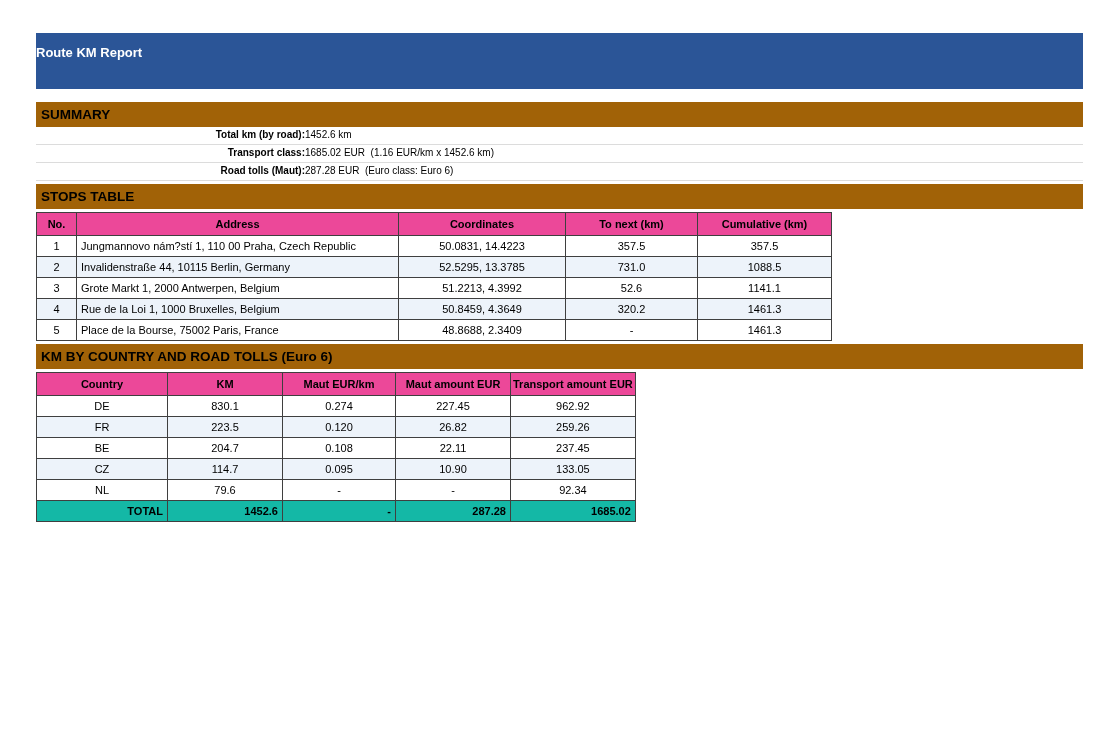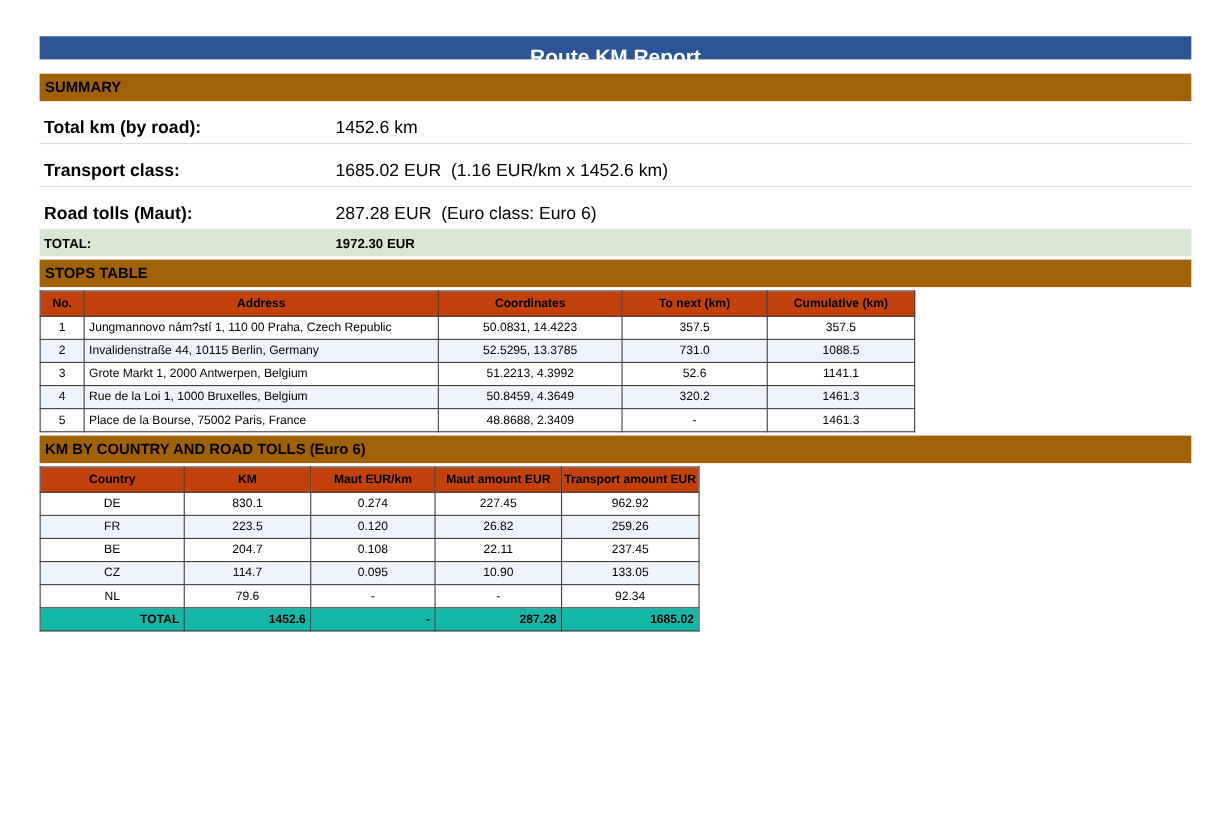--- a/index.html
+++ b/index.html
@@ -11,27 +11,26 @@
     width: 1109px;
     height: 745px;
     overflow: hidden;
     font-family: "Liberation Sans", "DejaVu Sans", sans-serif;
     color: #000000;
   }
   .page {
     padding: 33px 26px 0 36px; 
   }
   .title-bar {
-    height: 21px;
+    height: 56px;
     line-height: 39px;
     background: #2b5597;
     color: #ffffff;
-    font-size: 19px;
-    font-weight: bold;
-    text-align: center;
+    font-size: 13px;
+    font-weight: bold;
   }
   .meta-line {
     margin-top: 6px;
     padding-left: 2px;
     font-size: 11px;
     color: #1a1a1a;
     white-space: pre;
   }
   .section-band {
     margin-top: 13px;
@@ -40,23 +39,24 @@
     font-weight: bold;
     padding: 5px 6px 5px 5px;
     color: #000000;
   }
   .section-band.gap-lg { margin-top: 3px; }
 
   
   .summary-row {
     display: flex;
     align-items: center;
-    padding: 16px 0 4px 4px;
+    padding: 2px 0 4px 4px;
     border-bottom: 1px solid #dcdcdc;
-    font-size: 16px;
+    font-size: 10px;
+    text-align: right;
   }
   .summary-label {
     width: 265px;
     font-weight: bold;
     flex: 0 0 auto;
   }
   .summary-value { white-space: pre; }
   .summary-total {
     display: flex;
     align-items: center;
@@ -76,21 +76,21 @@
   }
   table.data-table th,
   table.data-table td {
     border: 1px solid #3f3f3f;
     padding: 3px 4px;
     text-align: center;
     white-space: nowrap;
     height: 14px;
   }
   table.data-table th {
-    background: #c2410c;
+    background: #ec4899;
     font-weight: bold;
     padding: 4px 2px;
   }
   table.data-table tbody tr:nth-child(even) td { background: #edf3fa; }
   table.data-table td.left { text-align: left; }
   table.data-table tfoot td {
     background: #14b8a6;
     font-weight: bold;
     text-align: right;
   }
@@ -127,24 +127,20 @@
       <div class="summary-row">
         <span class="summary-label">Transport class:</span>
         <span class="summary-value">1685.02 EUR  (1.16 EUR/km x 1452.6 km)</span>
       </div>
       <div class="summary-row">
         <span class="summary-label">Road tolls (Maut):</span>
         <span class="summary-value">287.28 EUR  (Euro class: Euro 6)</span>
       </div>
     </div>
 
-  <div class="summary-total">
-    <span class="summary-label">TOTAL:</span>
-    <span class="summary-value">1972.30 EUR</span>
-  </div>
 
   <div class="section-band gap-lg">STOPS TABLE</div>
 
   <table class="data-table" id="stops-table">
     <colgroup>
       <col class="c0">
         <col class="c1">
         <col class="c2">
         <col class="c3">
         <col class="c4">

